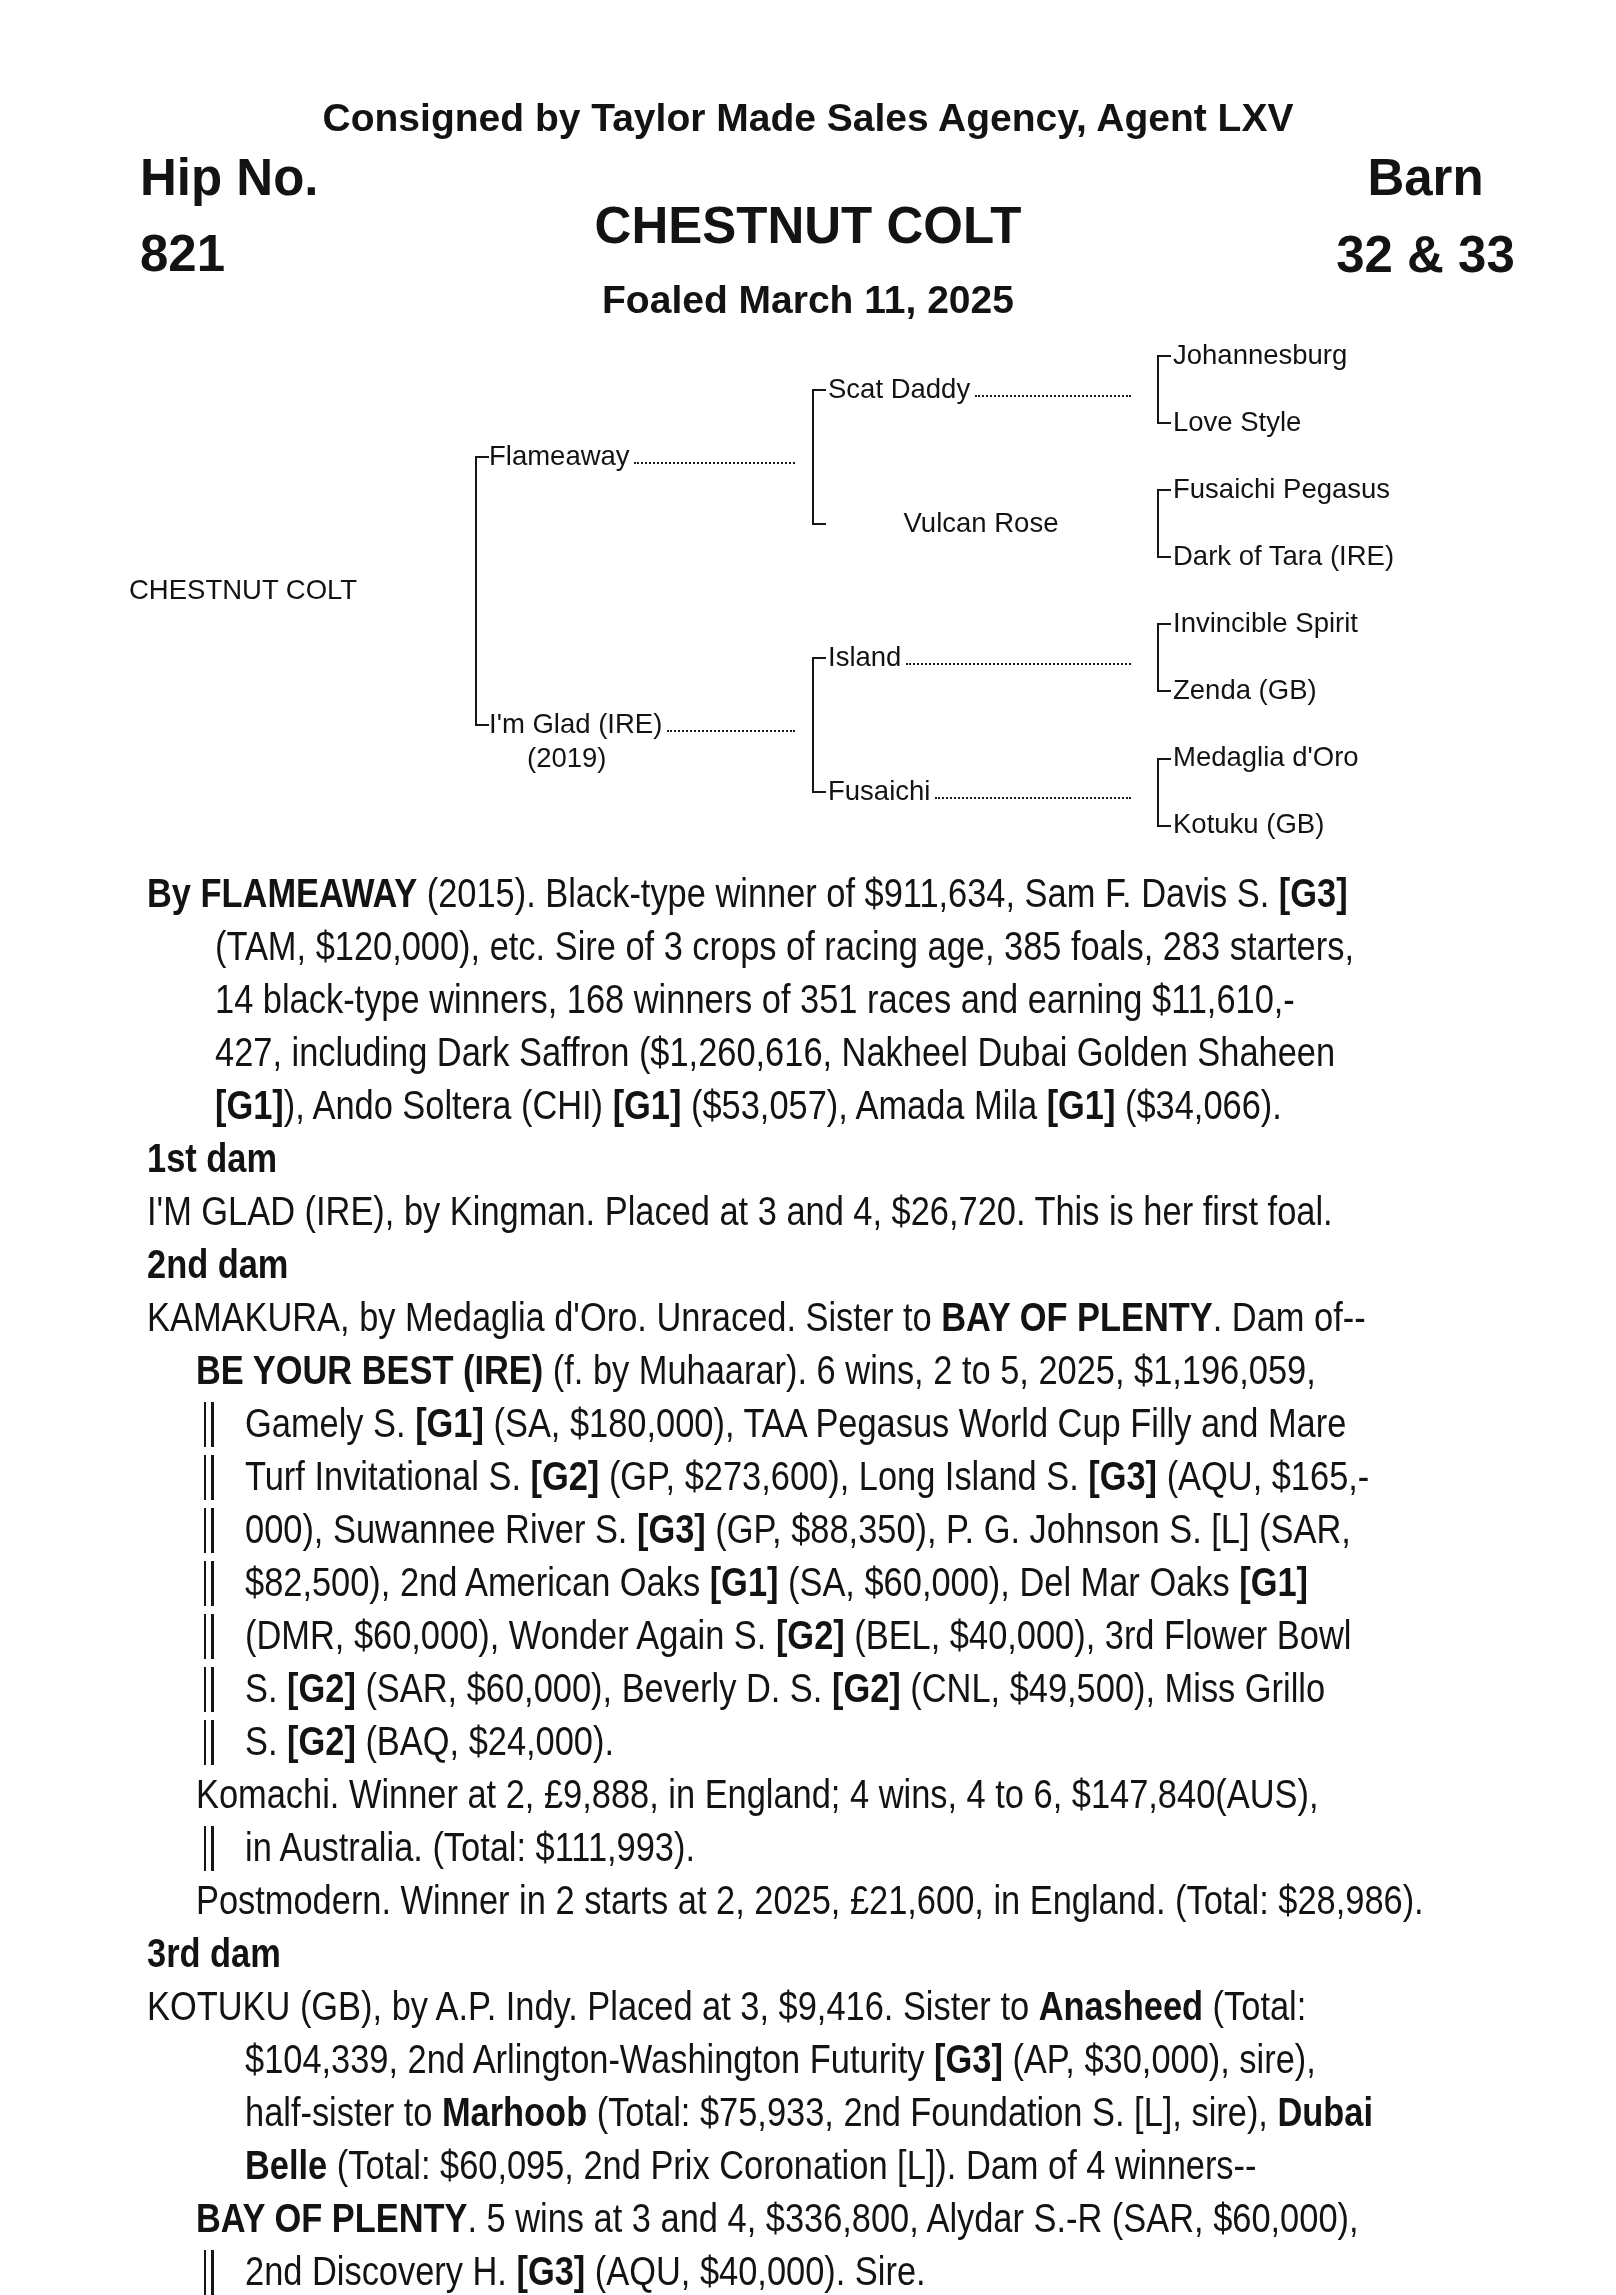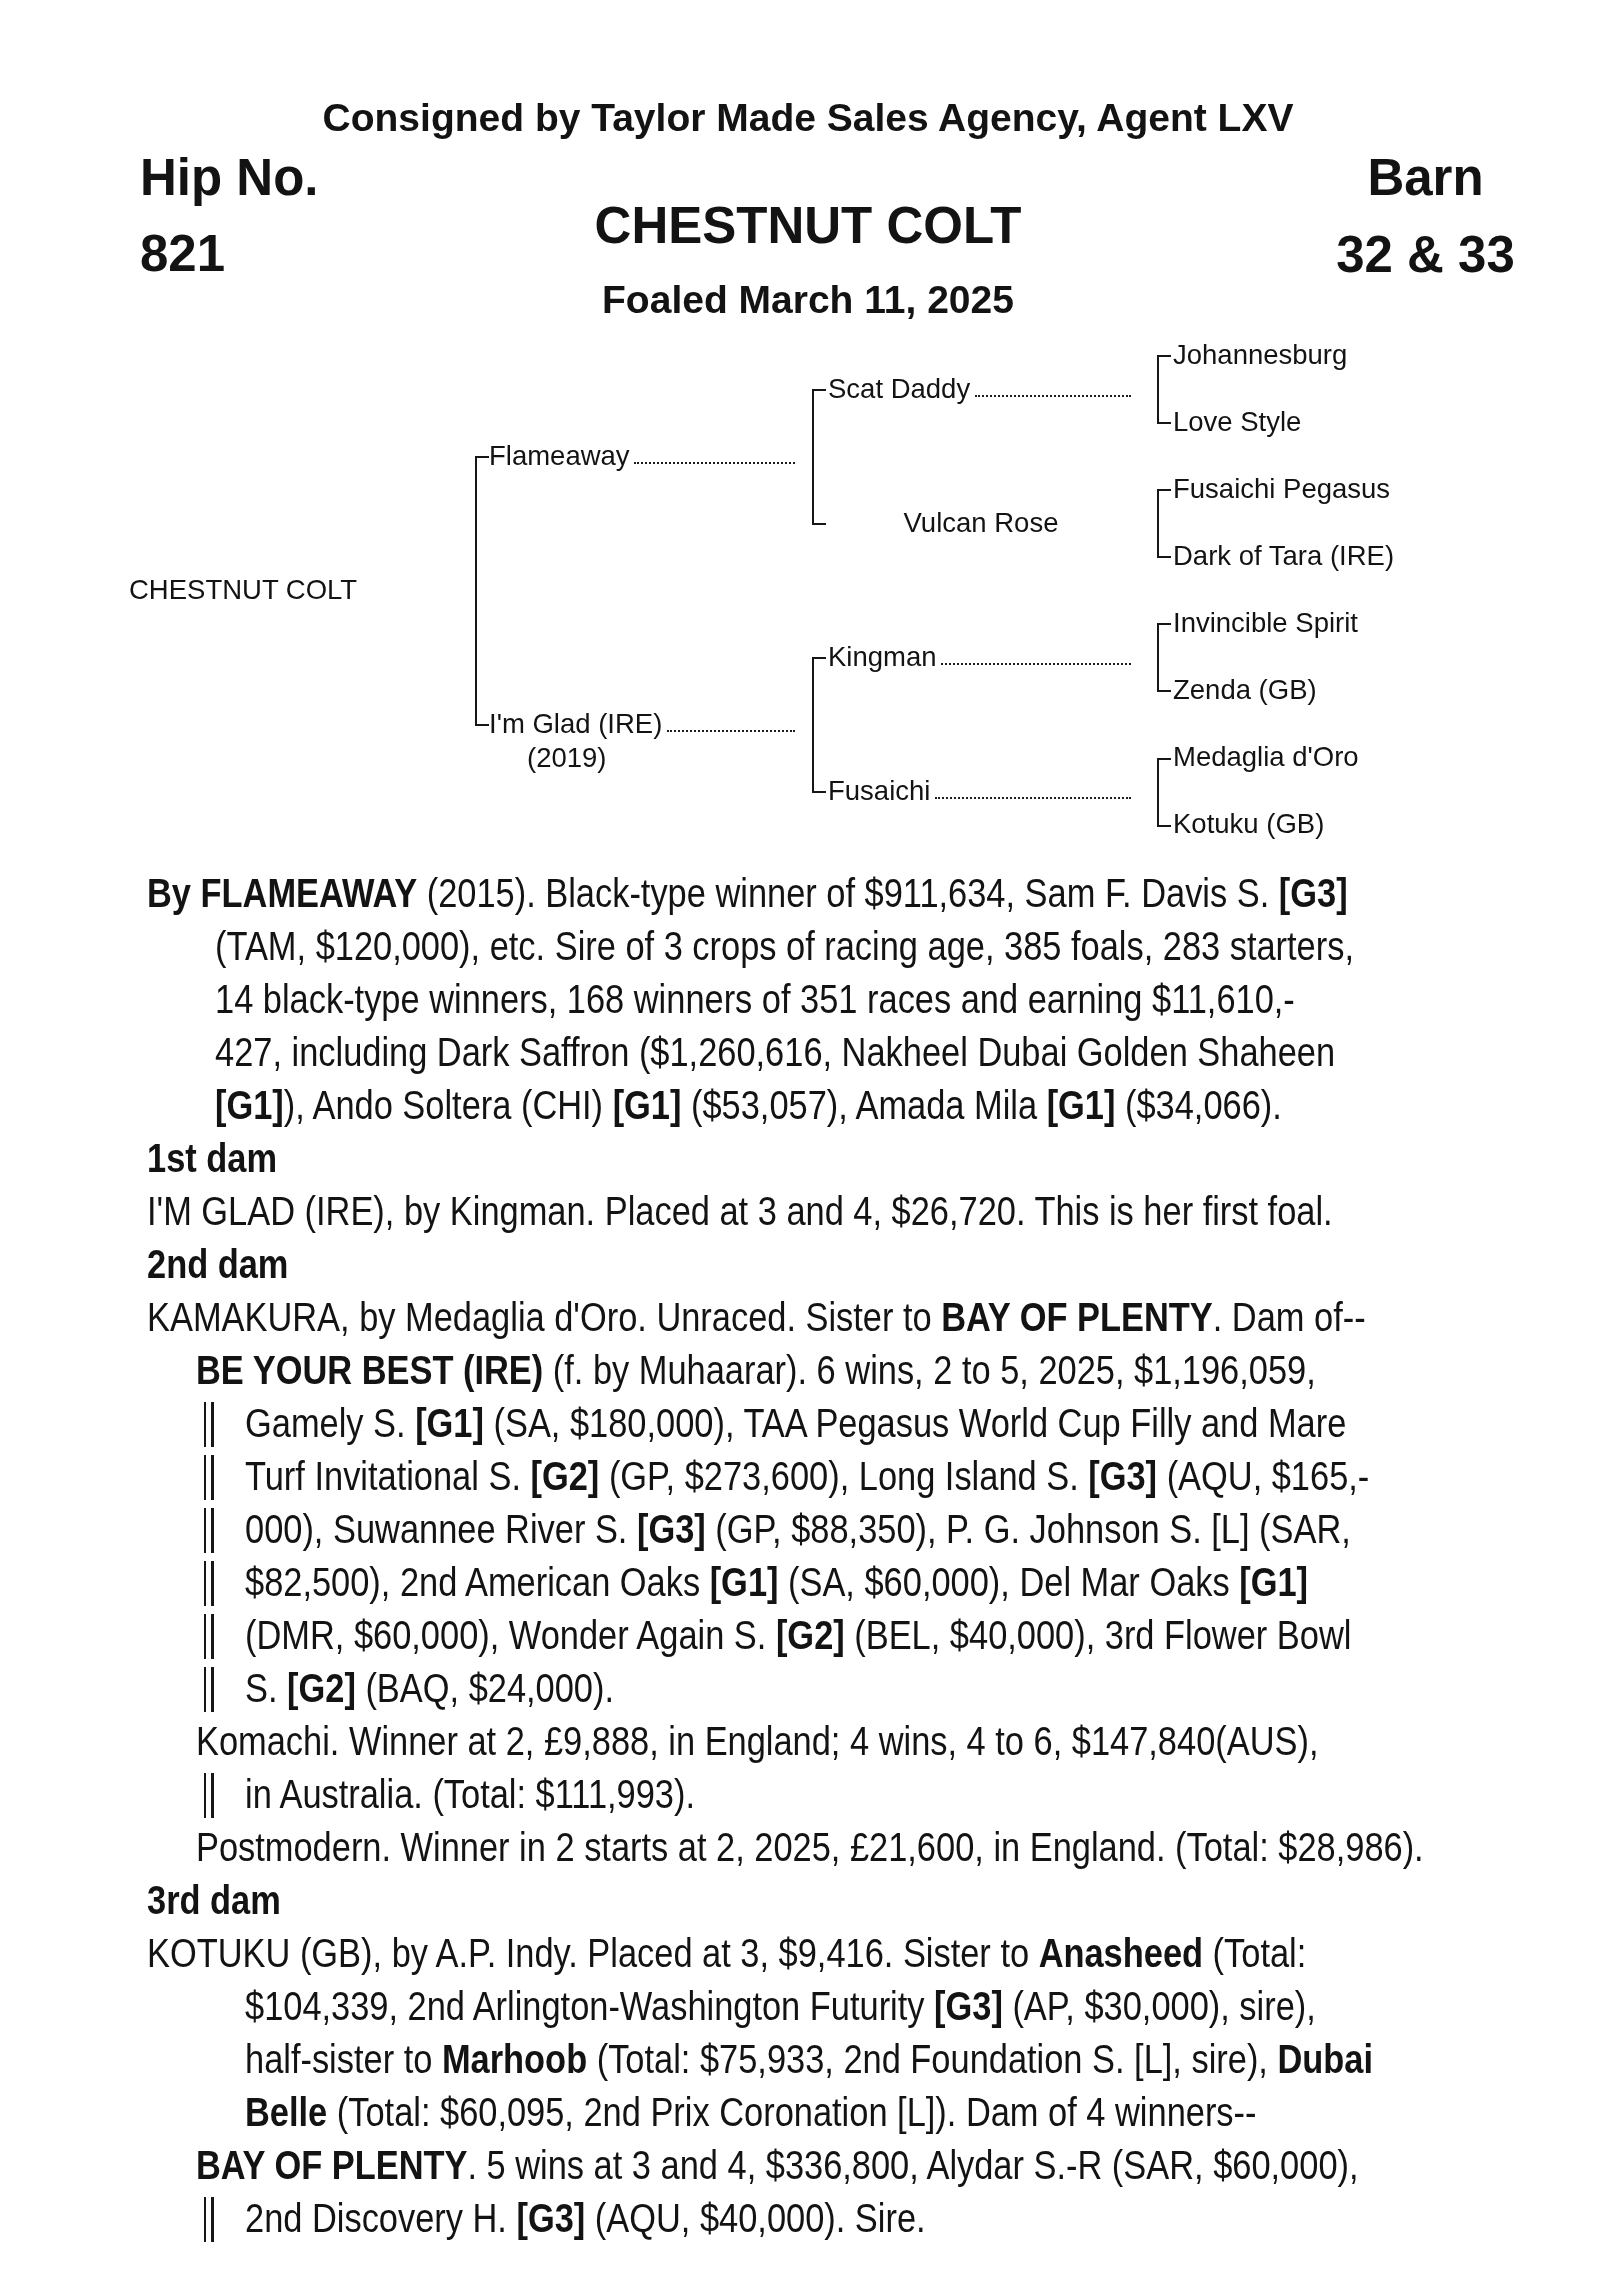--- a/index.html
+++ b/index.html
@@ -79,21 +79,21 @@
 
     <div class="tnode" style="left:828px; top:374px;  width:306px;justify-content:flex-end;">
       <span class="nm">Scat Daddy</span>
         <span class="dots"></span>
     </div>
     <div class="tnode" style="left:828px; top:508px; width:306px;flex-direction:column;">
       <span class="nm">Vulcan Rose</span>
         <span class="dots"></span>
     </div>
     <div class="tnode" style="left:828px; top:642px; width:306px;">
-      <span class="nm">Kingman</span>
+      <span class="nm">Island</span>
         <span class="dots"></span>
     </div>
     <div class="tnode" style="left:828px; top:776px; width:306px;">
       <span class="nm">Fusaichi</span>
         <span class="dots"></span>
     </div>
 
     <div class="brk" style="left:1157px; top:355px;  height:69px;"></div>
     <div class="brk" style="left:1157px; top:489px; height:69px;"></div>
     <div class="brk" style="left:1157px; top:623px; height:69px;"></div>
@@ -134,20 +134,21 @@
       <div class="line ind-m"><span class="txt"><span class="sb">1st dam</span></span></div>
       <div class="line ind-m"><span class="txt"><span class="sr">I'M GLAD (IRE), by Kingman. Placed at 3 and 4, $26,720. This is her first foal.</span></span></div>
       <div class="line ind-m"><span class="txt"><span class="sb">2nd dam</span></span></div>
       <div class="line ind-m"><span class="txt"><span class="sr">KAMAKURA, by Medaglia d'Oro. Unraced. Sister to </span><span class="sb">BAY OF PLENTY</span><span class="sr">. Dam of--</span></span></div>
       <div class="line ind-o"><span class="txt"><span class="sb">BE YOUR BEST (IRE)</span><span class="sr"> (f. by Muhaarar). 6 wins, 2 to 5, 2025, $1,196,059,</span></span></div>
       <div class="line ind-h"><span class="cmark"></span><span class="txt"><span class="sr">Gamely S. </span><span class="sb">[G1]</span><span class="sr"> (SA, $180,000), TAA Pegasus World Cup Filly and Mare</span></span></div>
       <div class="line ind-h"><span class="cmark"></span><span class="txt"><span class="sr">Turf Invitational S. </span><span class="sb">[G2]</span><span class="sr"> (GP, $273,600), Long Island S. </span><span class="sb">[G3]</span><span class="sr"> (AQU, $165,-</span></span></div>
       <div class="line ind-h"><span class="cmark"></span><span class="txt"><span class="sr">000), Suwannee River S. </span><span class="sb">[G3]</span><span class="sr"> (GP, $88,350), P. G. Johnson S. [L] (SAR,</span></span></div>
       <div class="line ind-h"><span class="cmark"></span><span class="txt"><span class="sr">$82,500), 2nd American Oaks </span><span class="sb">[G1]</span><span class="sr"> (SA, $60,000), Del Mar Oaks </span><span class="sb">[G1]</span></span></div>
       <div class="line ind-h"><span class="cmark"></span><span class="txt"><span class="sr">(DMR, $60,000), Wonder Again S. </span><span class="sb">[G2]</span><span class="sr"> (BEL, $40,000), 3rd Flower Bowl</span></span></div>
+      <div class="line ind-h"><span class="cmark"></span><span class="txt"><span class="sr">S. </span><span class="sb">[G2]</span><span class="sr"> (SAR, $60,000), Beverly D. S. </span><span class="sb">[G2]</span><span class="sr"> (CNL, $49,500), Miss Grillo</span></span></div>
       <div class="line ind-h"><span class="cmark"></span><span class="txt"><span class="sr">S. </span><span class="sb">[G2]</span><span class="sr"> (BAQ, $24,000).</span></span></div>
       <div class="line ind-o"><span class="txt"><span class="sr">Komachi. Winner at 2, £9,888, in England; 4 wins, 4 to 6, $147,840(AUS),</span></span></div>
       <div class="line ind-h"><span class="cmark"></span><span class="txt"><span class="sr">in Australia. (Total: $111,993).</span></span></div>
       <div class="line ind-o"><span class="txt"><span class="sr">Postmodern. Winner in 2 starts at 2, 2025, £21,600, in England. (Total: $28,986).</span></span></div>
       <div class="line ind-m"><span class="txt"><span class="sb">3rd dam</span></span></div>
       <div class="line ind-m"><span class="txt"><span class="sr">KOTUKU (GB), by A.P. Indy. Placed at 3, $9,416. Sister to </span><span class="sb">Anasheed</span><span class="sr"> (Total:</span></span></div>
       <div class="line ind-h"><span class="txt"><span class="sr">$104,339, 2nd Arlington-Washington Futurity </span><span class="sb">[G3]</span><span class="sr"> (AP, $30,000), sire),</span></span></div>
       <div class="line ind-h"><span class="txt"><span class="sr">half-sister to </span><span class="sb">Marhoob</span><span class="sr"> (Total: $75,933, 2nd Foundation S. [L], sire), </span><span class="sb">Dubai</span></span></div>
       <div class="line ind-h"><span class="txt"><span class="sb">Belle</span><span class="sr"> (Total: $60,095, 2nd Prix Coronation [L]). Dam of 4 winners--</span></span></div>
       <div class="line ind-o"><span class="txt"><span class="sb">BAY OF PLENTY</span><span class="sr">. 5 wins at 3 and 4, $336,800, Alydar S.-R (SAR, $60,000),</span></span></div>

